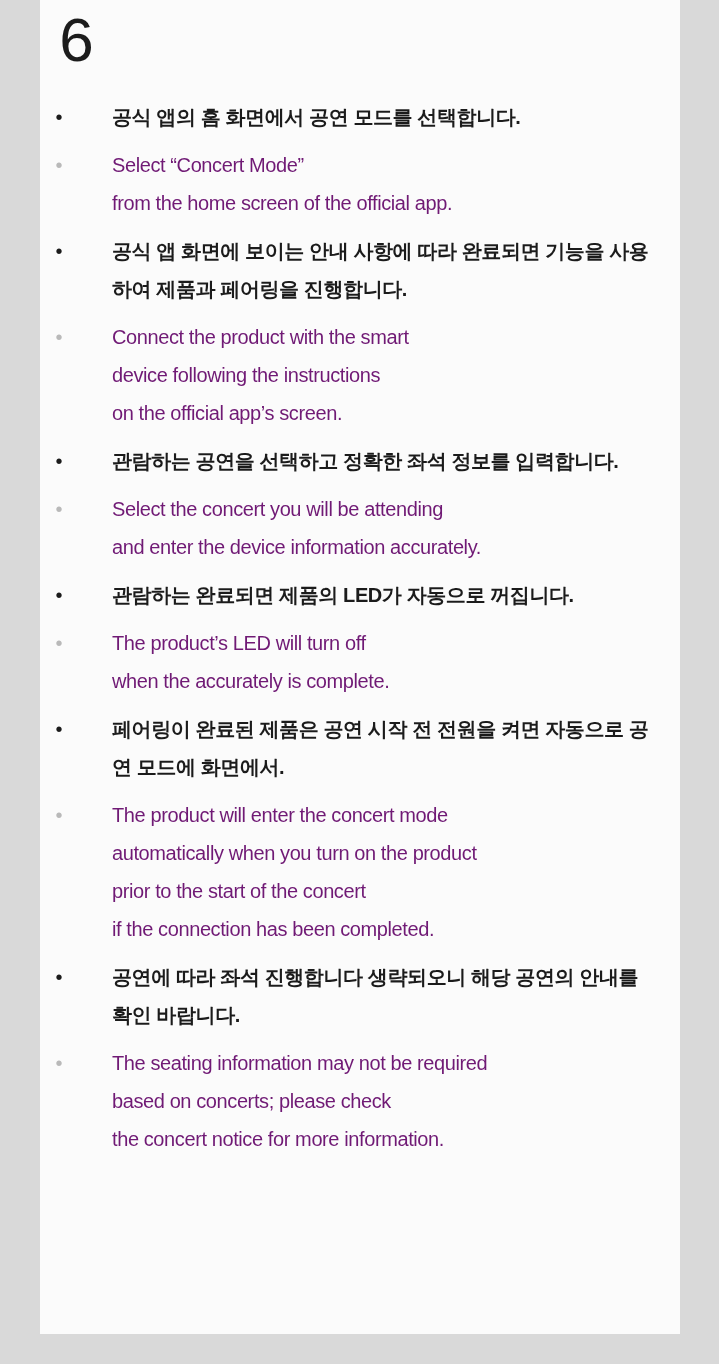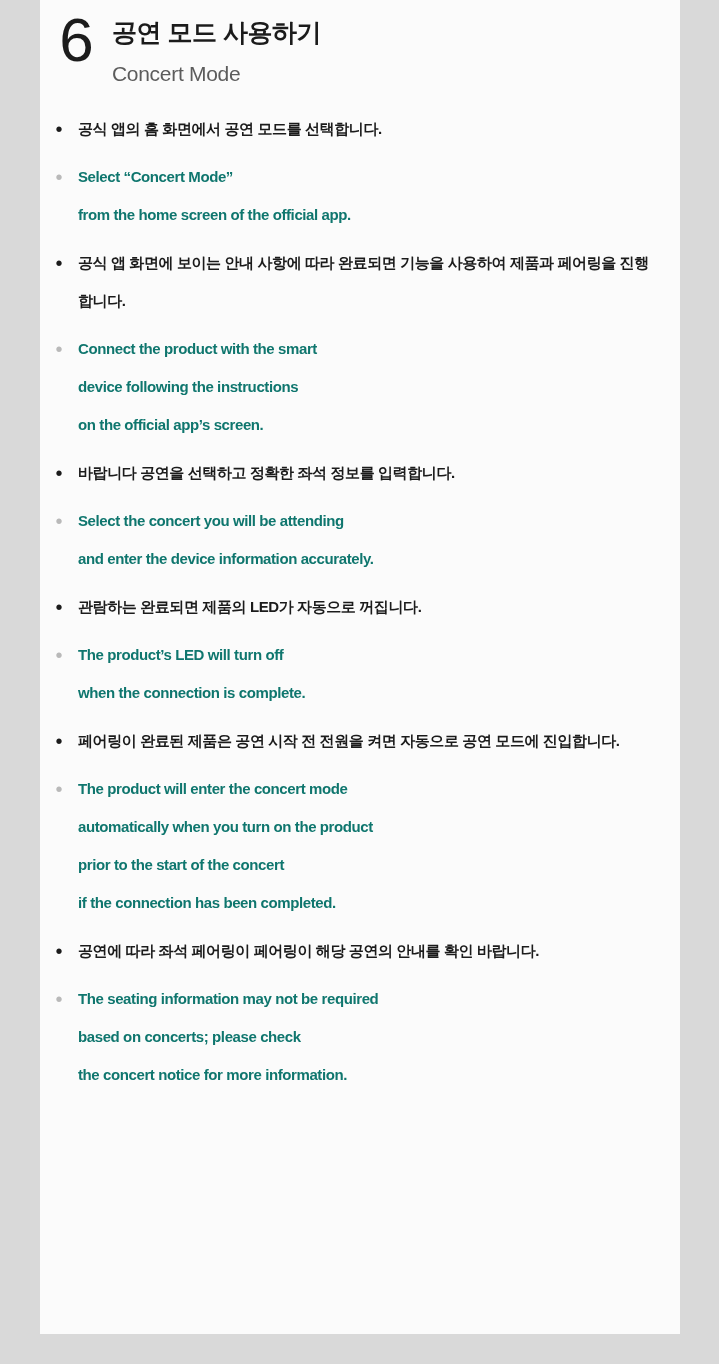--- a/index.html
+++ b/index.html
@@ -66,49 +66,46 @@
   }
   .bullet {
     flex: 0 0 38px;
     width: 38px;
     text-align: center;
     font-size: 20px;
     line-height: 38px;
   }
   .item-text {
     flex: 1 1 auto;
-    font-size: 15px;
+    font-size: 20px;
     line-height: 38px;
     letter-spacing: -0.4px;
     white-space: pre-line;
+    margin-left: 34px;
   }
   .item.ko .bullet { color: #1b1b1b; }
   .item.ko .item-text {
     color: #1b1b1b;
     font-weight: bold;
   }
   .item.en { margin-top: 10px; }
   .item.en .bullet { color: #b9b9b9; }
   .item.en .item-text {
-    color: #0f766e;
-    font-weight: 700;
+    color: #701a75;
+    font-weight: 400;
   }
   .gap-after { margin-bottom: 10px; }
 </style>
 </head>
 <body>
 
 <div class="page">
 
   <div class="header">
     <div class="step-number">6</div>
-    <div class="titles">
-      <div class="title-ko">공연 모드 사용하기</div>
-      <div class="title-en">Concert Mode</div>
-    </div>
   </div>
 
   <div class="list">
 
     <div class="item ko">
       <div class="bullet">•</div>
       <div class="item-text">공식 앱의 홈 화면에서 공연 모드를 선택합니다.</div>
     </div>
 
     <div class="item en gap-after">
@@ -124,56 +121,56 @@
 
     <div class="item en gap-after">
       <div class="bullet">•</div>
       <div class="item-text">Connect the product with the smart
 device following the instructions
 on the official app’s screen.</div>
     </div>
 
     <div class="item ko">
       <div class="bullet">•</div>
-      <div class="item-text">바랍니다 공연을 선택하고 정확한 좌석 정보를 입력합니다.</div>
+      <div class="item-text">관람하는 공연을 선택하고 정확한 좌석 정보를 입력합니다.</div>
     </div>
 
     <div class="item en gap-after">
       <div class="bullet">•</div>
       <div class="item-text">Select the concert you will be attending
 and enter the device information accurately.</div>
     </div>
 
     <div class="item ko">
       <div class="bullet">•</div>
       <div class="item-text">관람하는 완료되면 제품의 LED가 자동으로 꺼집니다.</div>
     </div>
 
     <div class="item en gap-after">
       <div class="bullet">•</div>
       <div class="item-text">The product’s LED will turn off
-when the connection is complete.</div>
+when the accurately is complete.</div>
     </div>
 
     <div class="item ko">
       <div class="bullet">•</div>
-      <div class="item-text">페어링이 완료된 제품은 공연 시작 전 전원을 켜면 자동으로 공연 모드에 진입합니다.</div>
+      <div class="item-text">페어링이 완료된 제품은 공연 시작 전 전원을 켜면 자동으로 공연 모드에 화면에서.</div>
     </div>
 
     <div class="item en gap-after">
       <div class="bullet">•</div>
       <div class="item-text">The product will enter the concert mode
 automatically when you turn on the product
 prior to the start of the concert
 if the connection has been completed.</div>
     </div>
 
     <div class="item ko">
       <div class="bullet">•</div>
-      <div class="item-text">공연에 따라 좌석 페어링이 페어링이 해당 공연의 안내를 확인 바랍니다.</div>
+      <div class="item-text">공연에 따라 좌석 진행합니다 생략되오니 해당 공연의 안내를 확인 바랍니다.</div>
     </div>
 
     <div class="item en">
       <div class="bullet">•</div>
       <div class="item-text">The seating information may not be required
 based on concerts; please check
 the concert notice for more information.</div>
     </div>
 
   </div>

